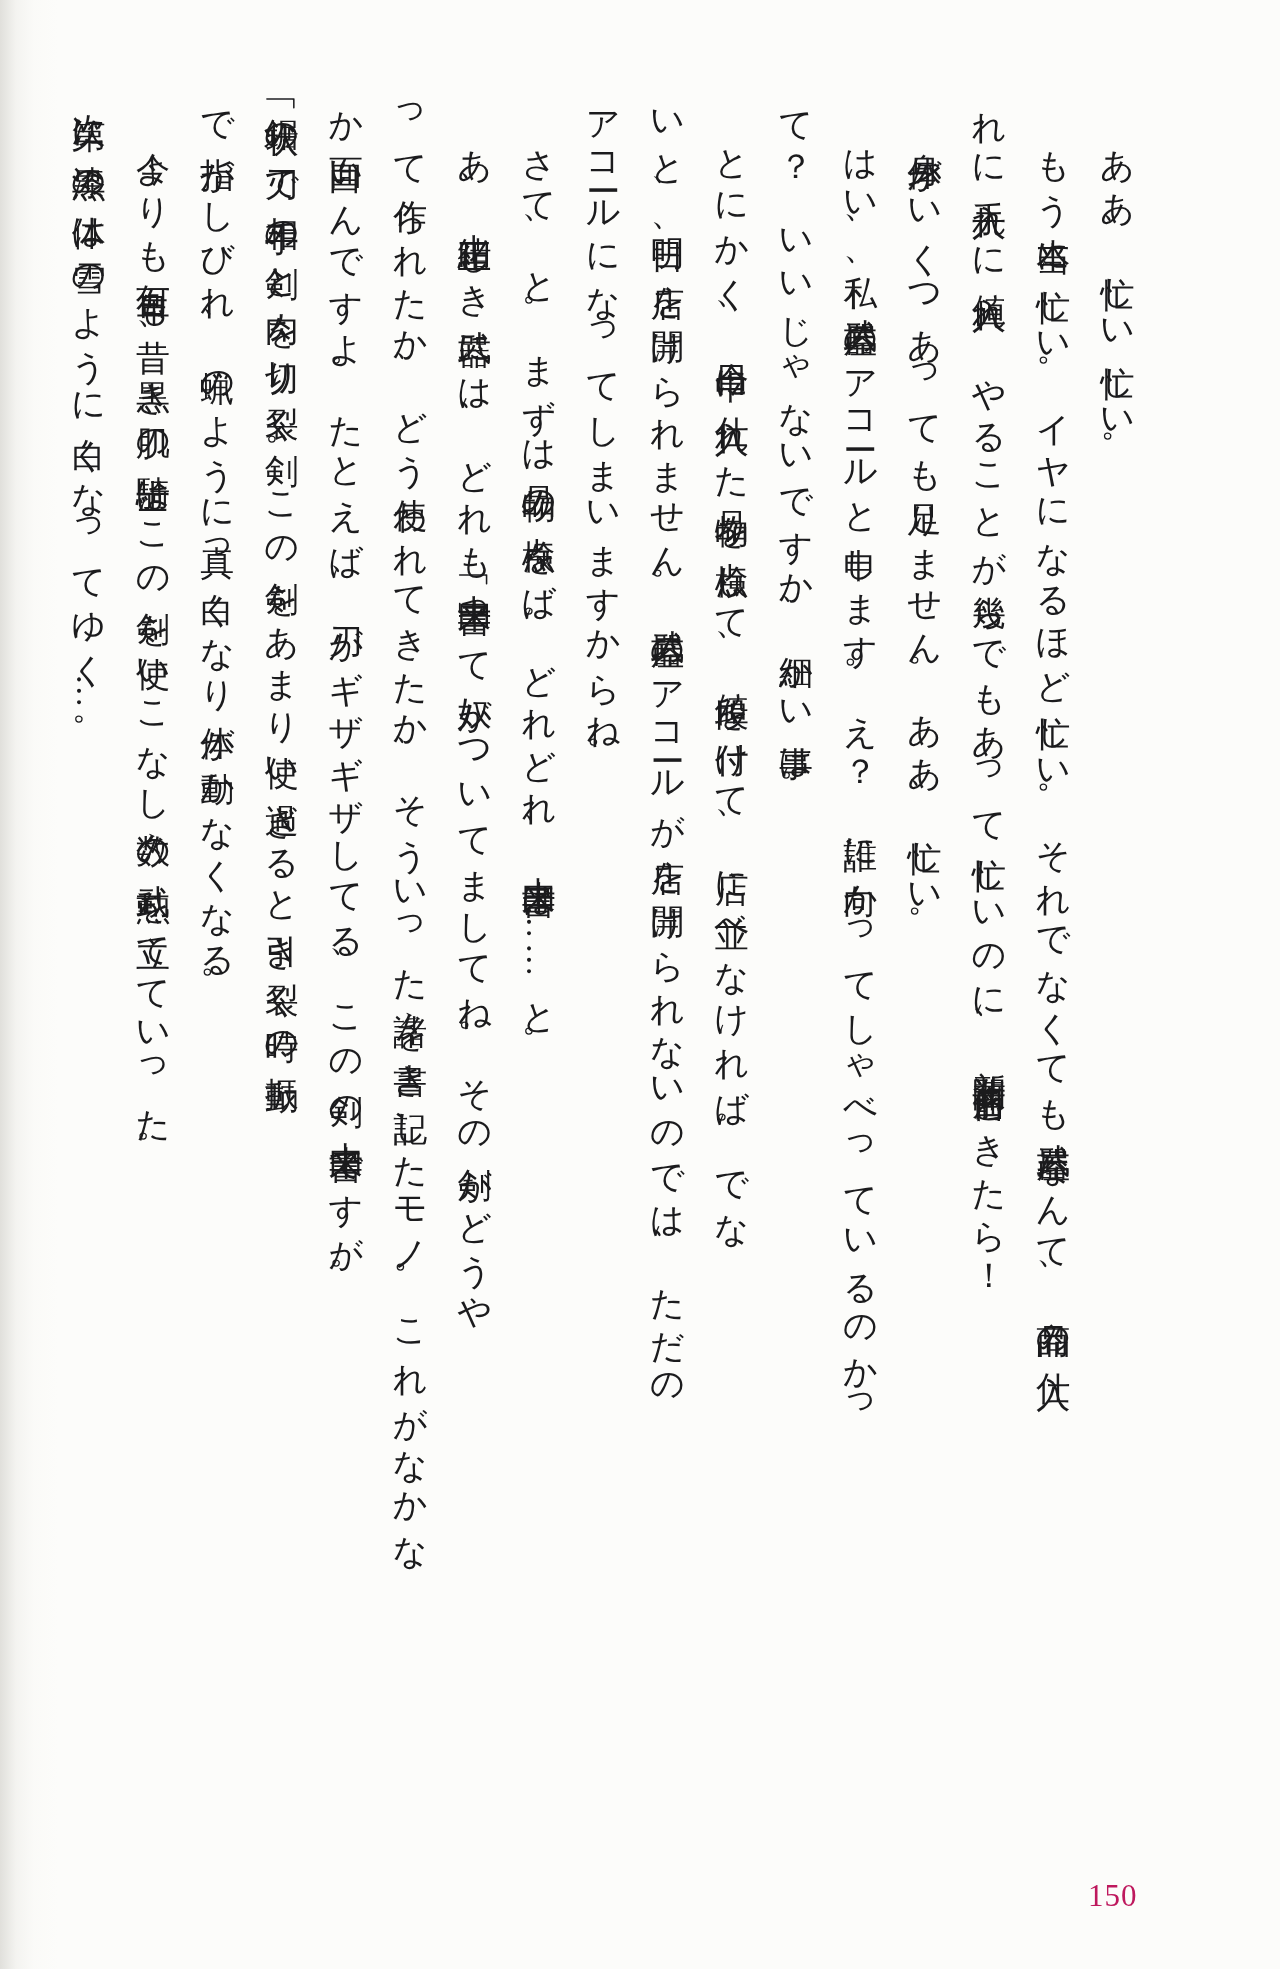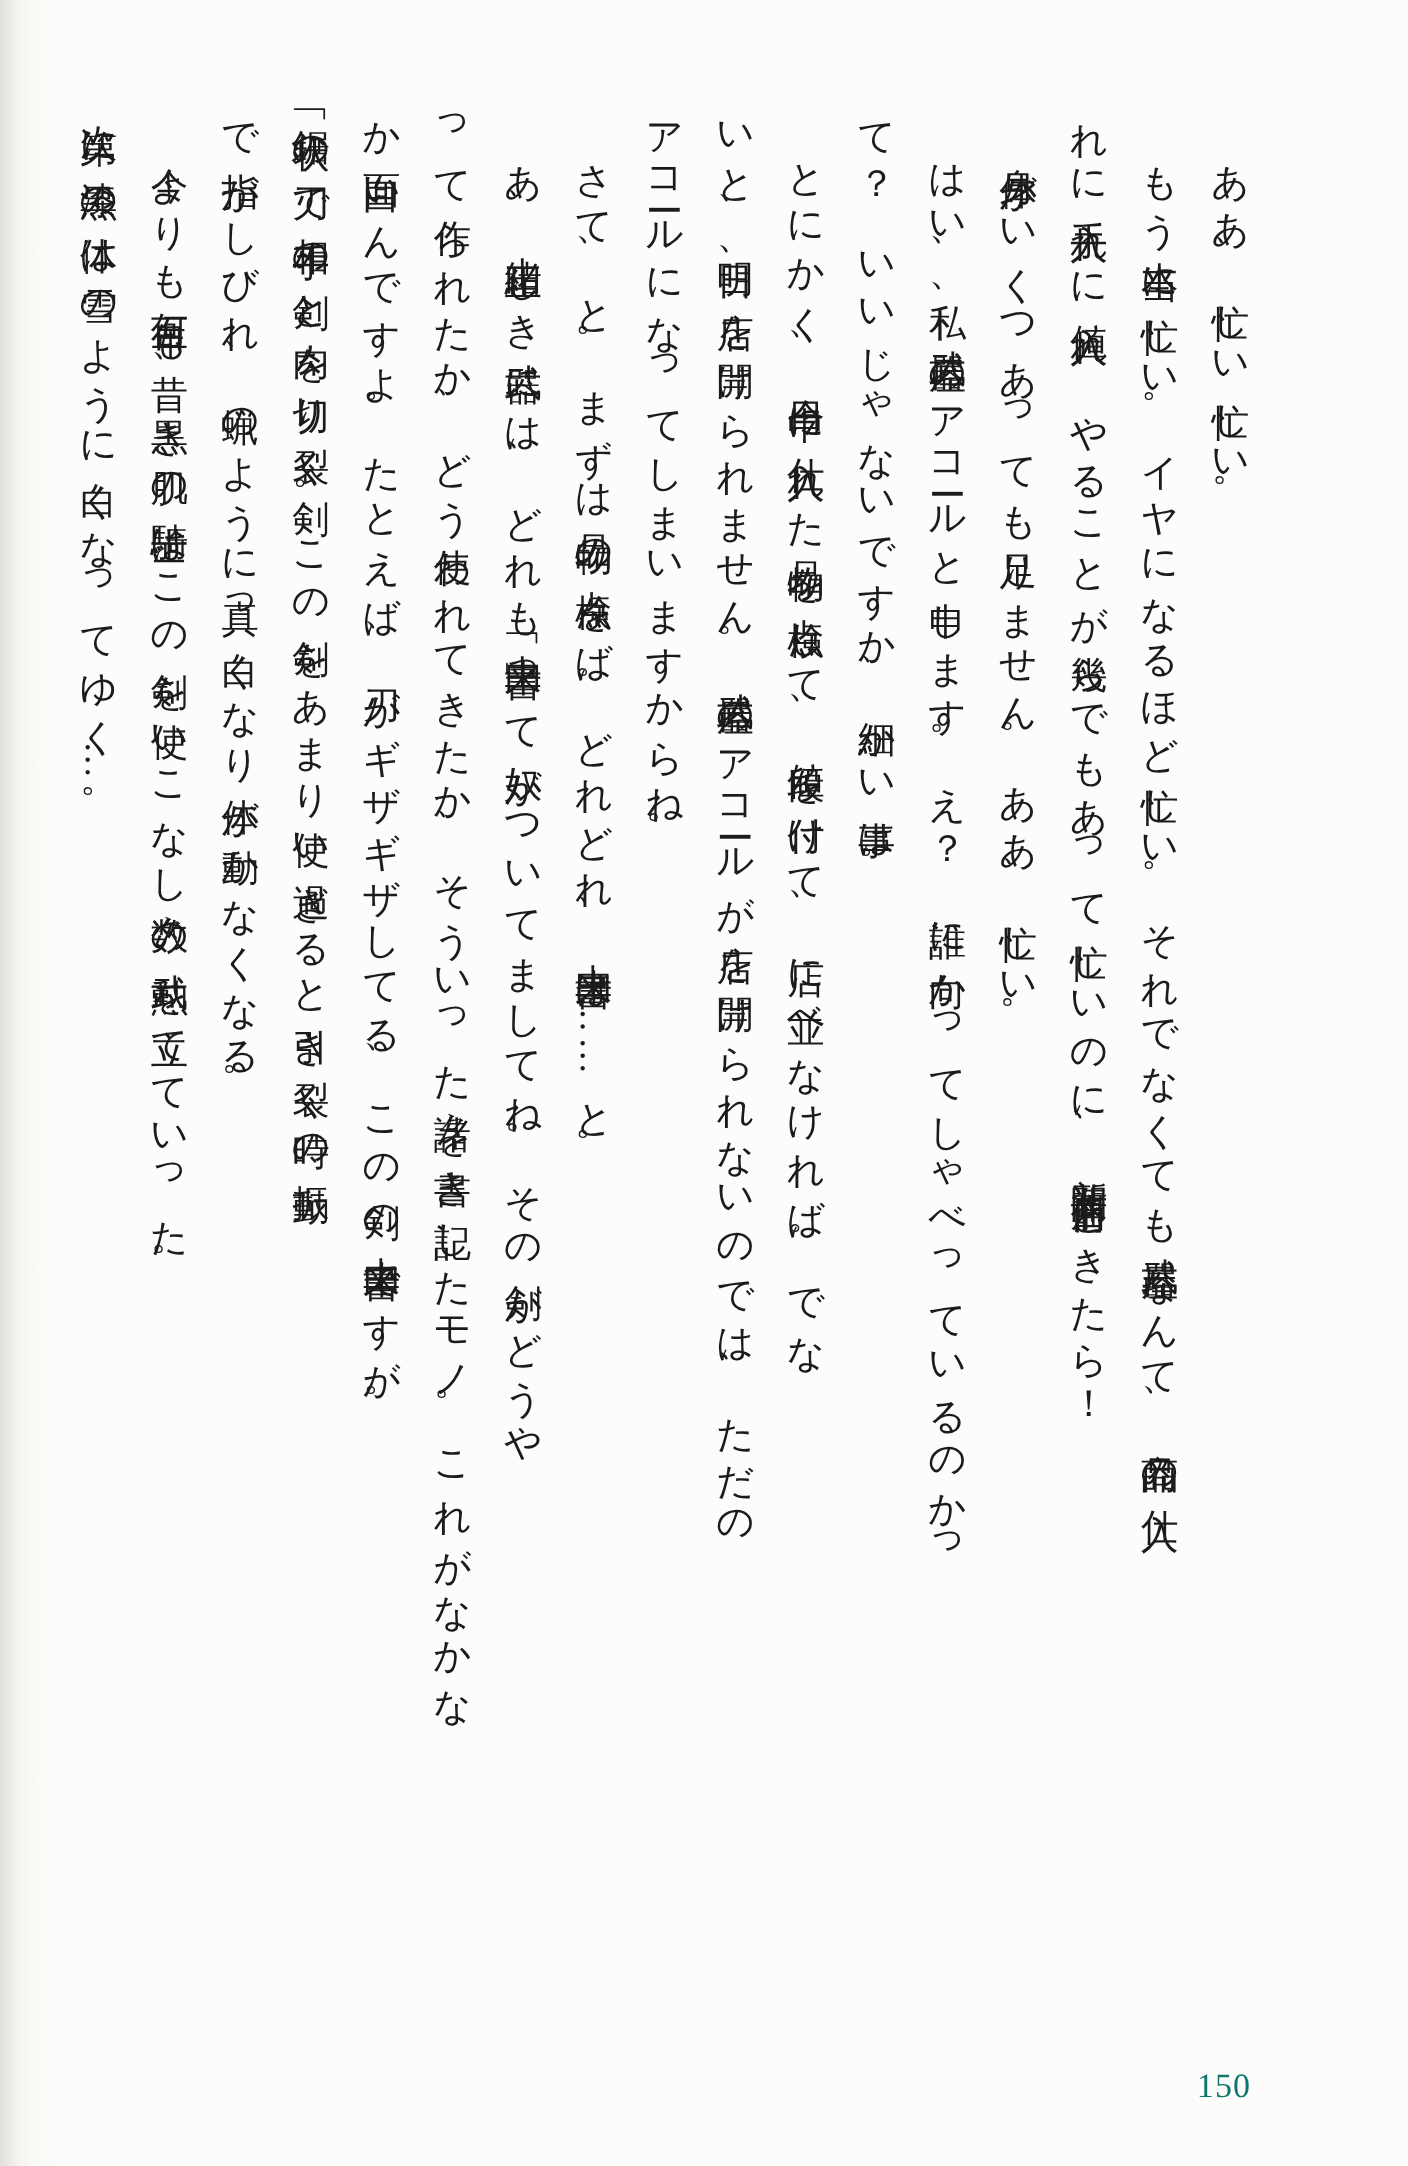--- a/index.html
+++ b/index.html
@@ -43,21 +43,21 @@
     line-height: 64.3px;
     height: 100%;
     white-space: pre;
   }
   .folio {
     position: absolute;
     left: 1088px;
     top: 1878px;
     font-size: 31px;
     letter-spacing: 1px;
-    color: #0f766e;
+    color: #be185d;
     font-family: "Liberation Serif", "DejaVu Serif", serif;
   }
 </style>
 </head>
 <body>
 
 <div class="page">
   <div class="edge-shadow"></div>
 
   <div class="text-block">

